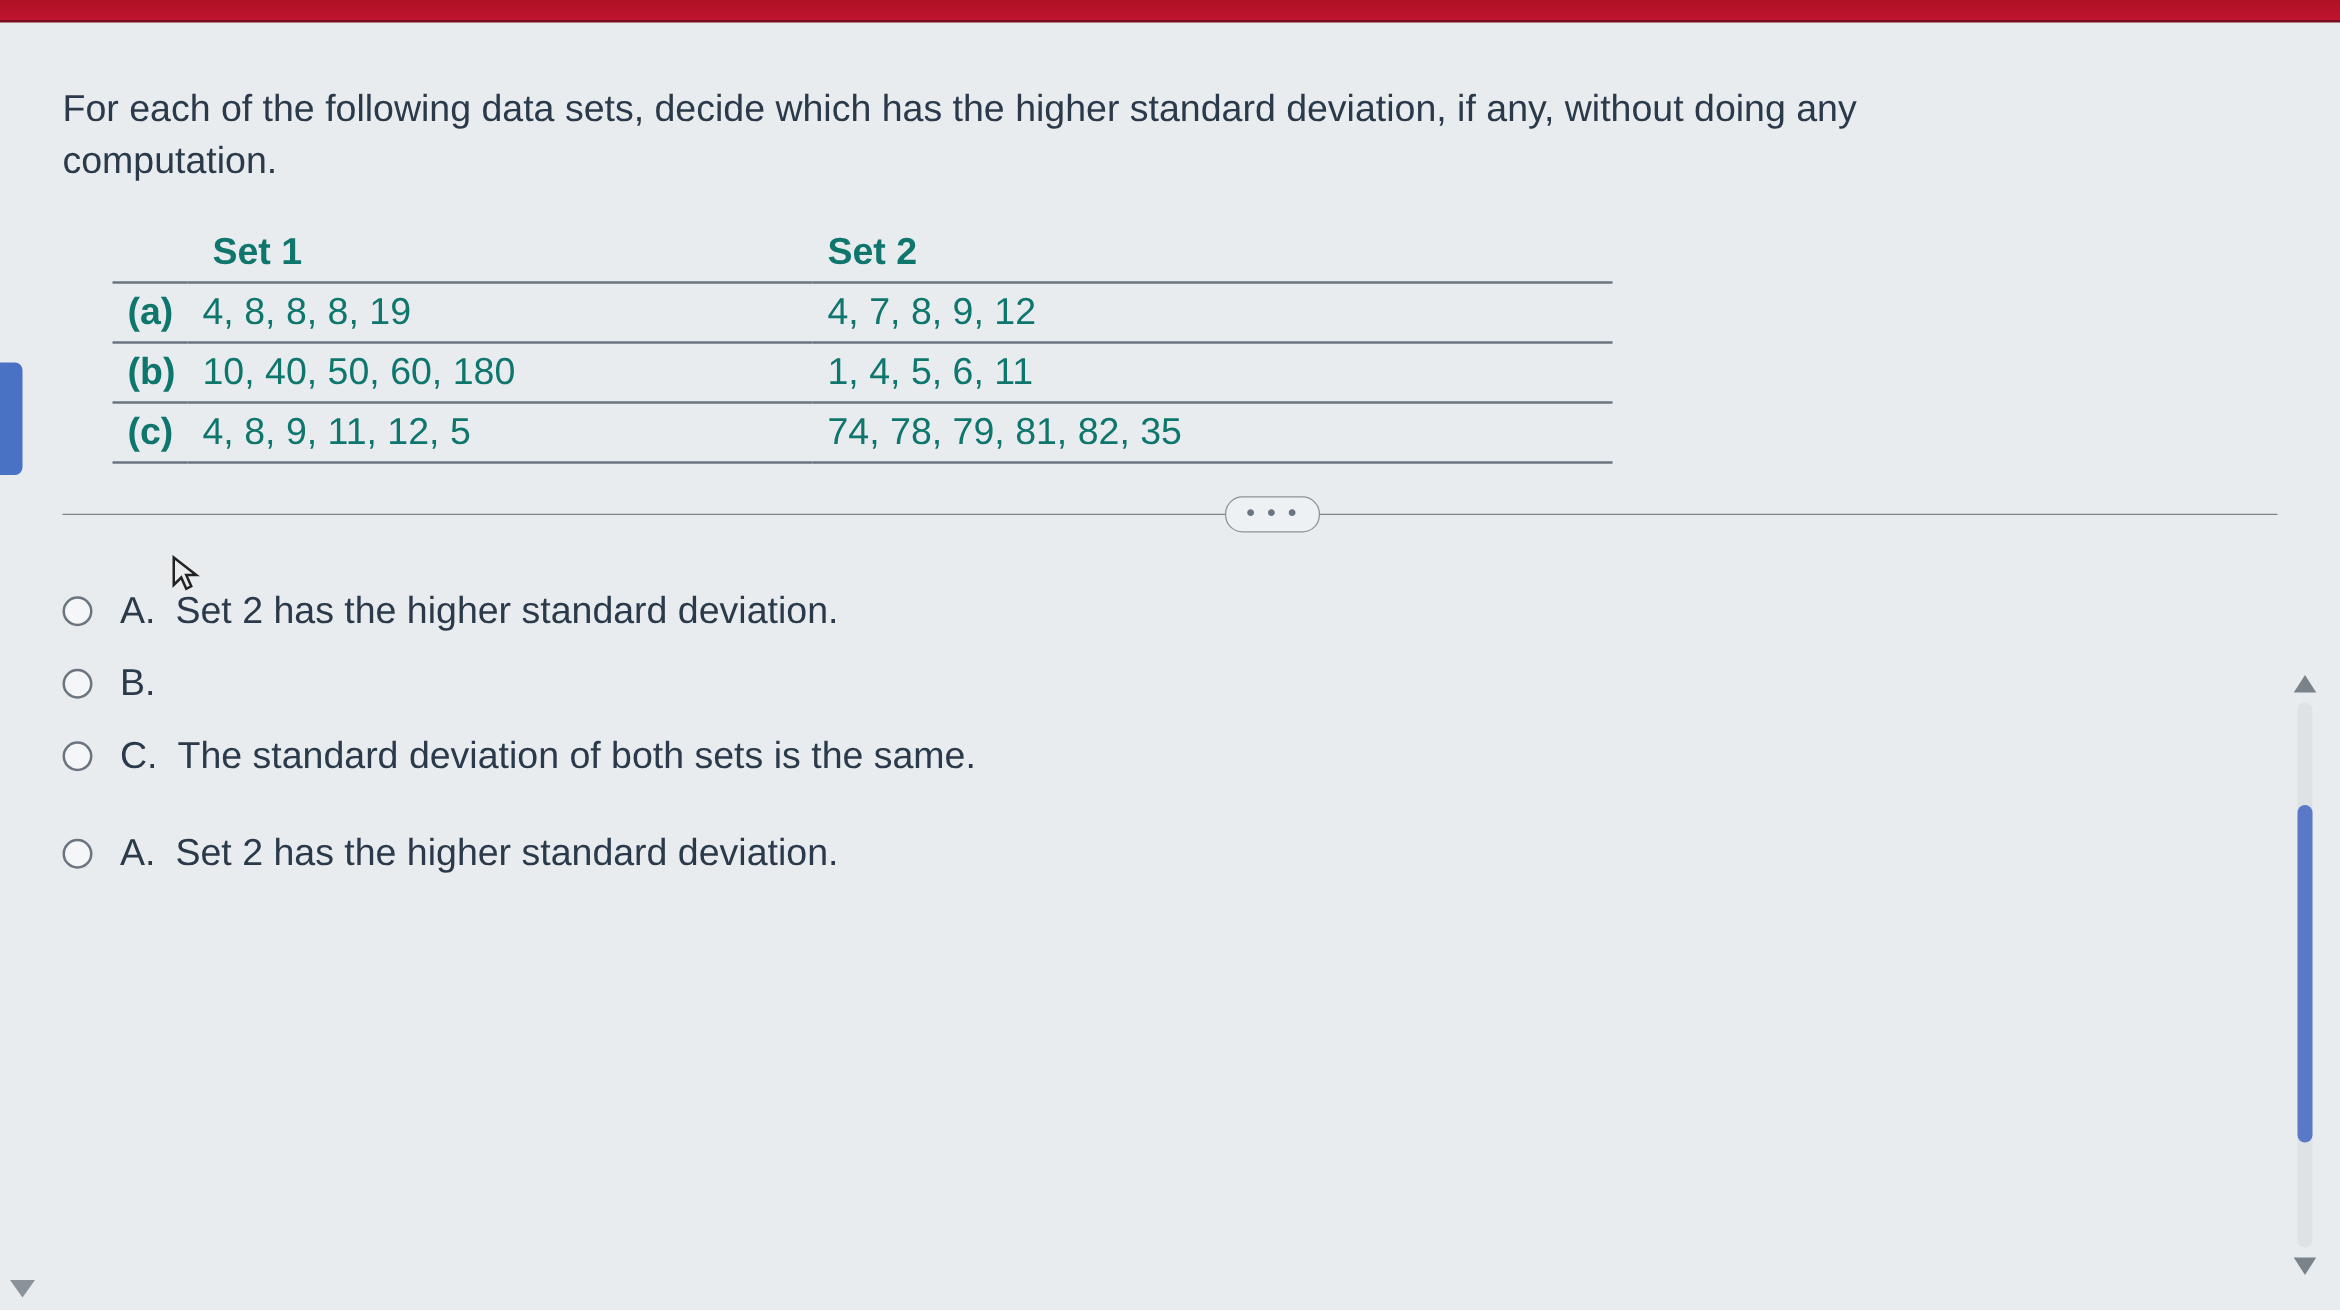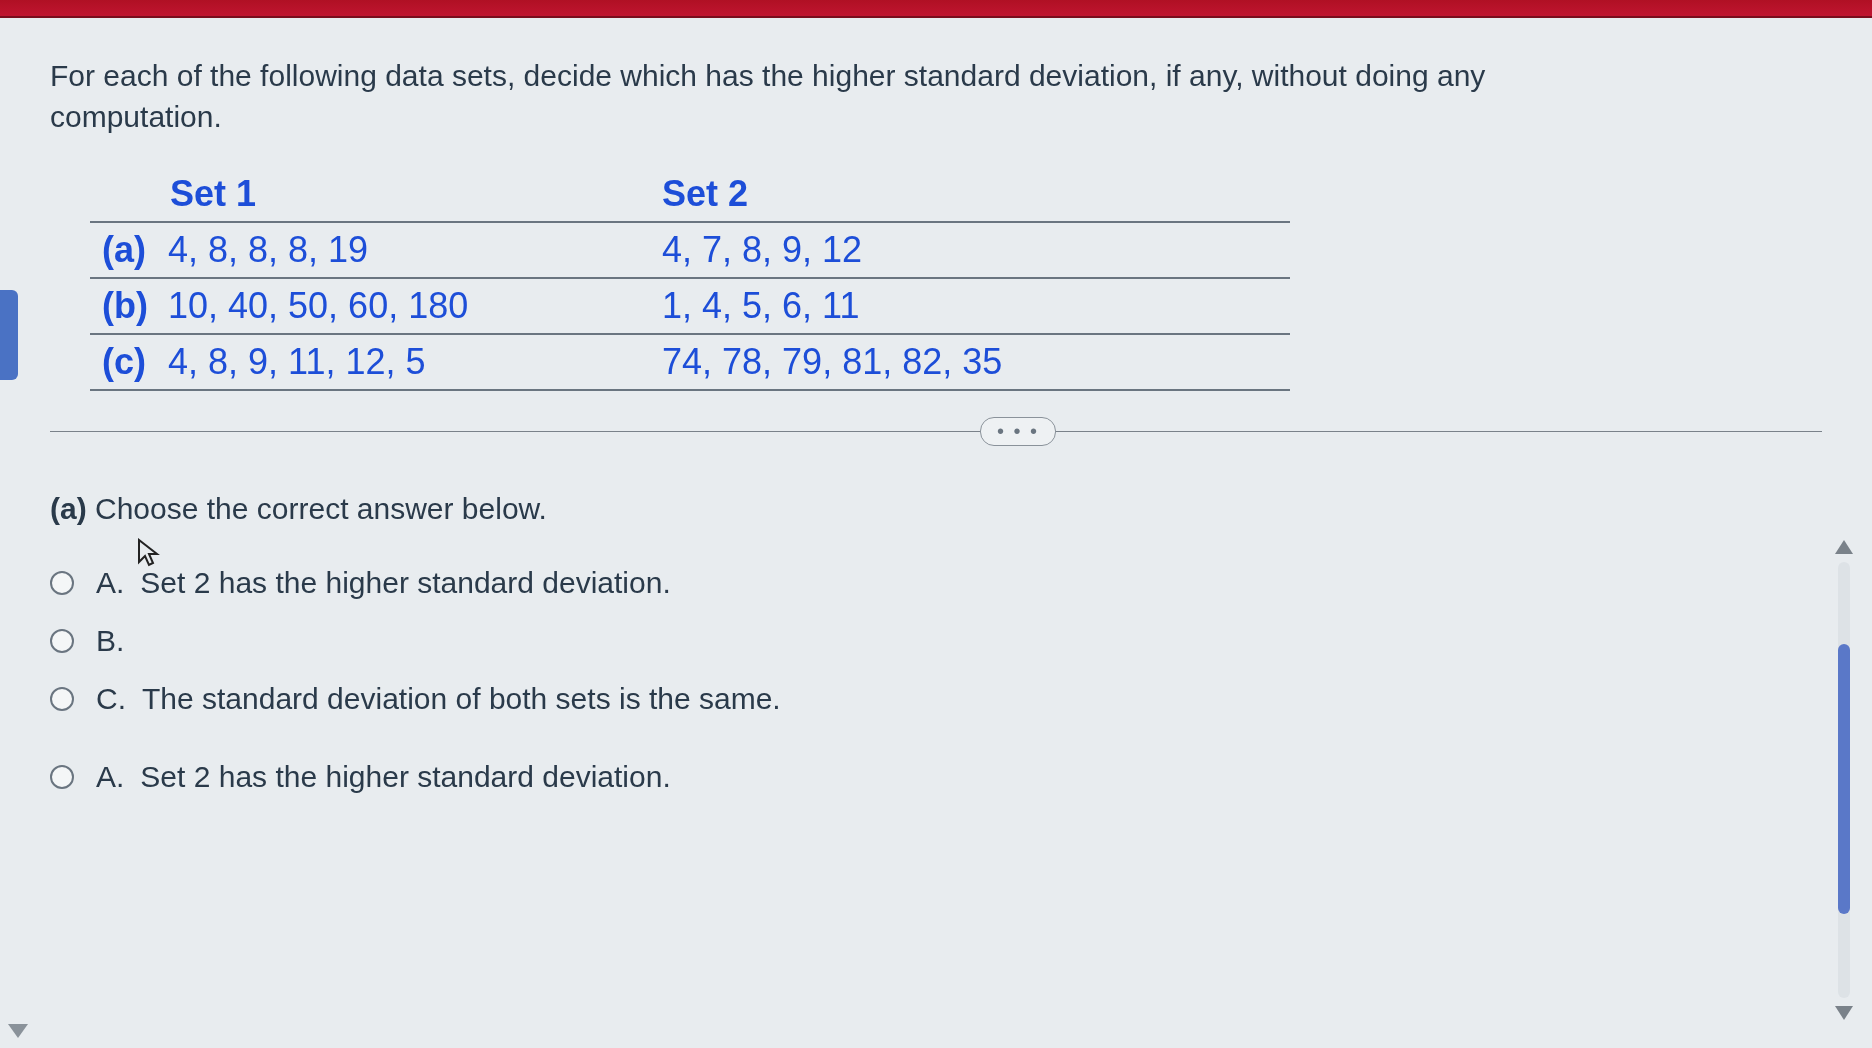--- a/index.html
+++ b/index.html
@@ -10,36 +10,36 @@
     height: 1048px;
     overflow: hidden;
     position: relative;
   }
   .topbar {
     height: 18px;
     background: linear-gradient(#b01024, #c01530);
     border-bottom: 2px solid #7a0d1d;
   }
   .page {
-    padding: 38px 50px 20px 50px;
+    padding: 50px 50px 20px 50px;
     position: relative;
   }
   .prompt {
     font-size: 30px;
     color: #2a3a4a;
     line-height: 1.35;
     margin-bottom: 30px;
     max-width: 1600px;
   }
   .data-table {
     border-collapse: collapse;
     margin-left: 40px;
     margin-bottom: 40px;
-    font-size: 36px;
-    color: #1d4ed8;
+    font-size: 30px;
+    color: #0f766e;
   }
   .data-table th {
     font-weight: bold;
     text-align: left;
     padding: 6px 12px 6px 12px;
     border-bottom: 2px solid #6a7580;
   }
   .data-table th.set1 { width: 560px; padding-left: 80px;}
   .data-table th.set2 { width: 640px; }
   .data-table td {
@@ -201,24 +201,20 @@
   </table>
 
   <div class="divider-wrap">
     <hr class="divider">
     <div class="ellipsis-pill">
       <span>• • •</span>
     </div>
   </div>
 
   <div class="question-block">
-    <p class="q-prompt">
-      <span class="qlabel">(a)</span>
-      <span>Choose the correct answer below.</span>
-    </p>
     <div class="options">
       <div class="option-row">
         <span class="cursor-icon">
           <svg width="26" height="30" viewBox="0 0 26 30">
               <path d="M3 2 L3 24 L9 18 L13 27 L17 25 L13 16 L21 16 Z" fill="none" stroke="#222" stroke-width="2"></path>
             </svg>
         </span>
         <span class="radio"></span>
         <span class="opt-letter">A.</span>
         <span>Set 2 has the higher standard deviation.</span>

